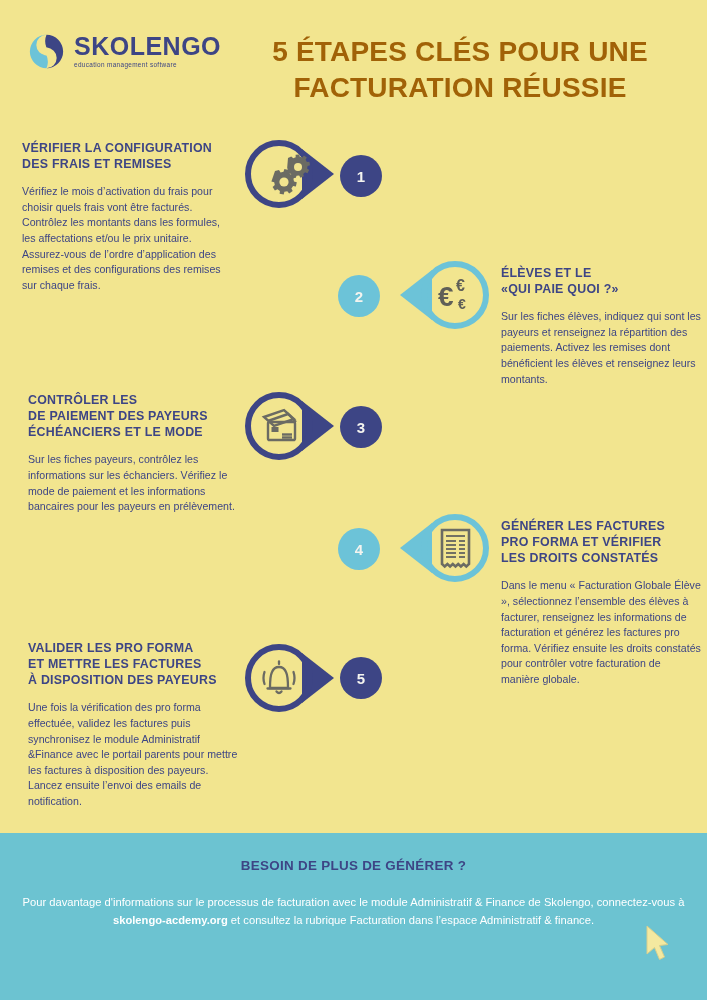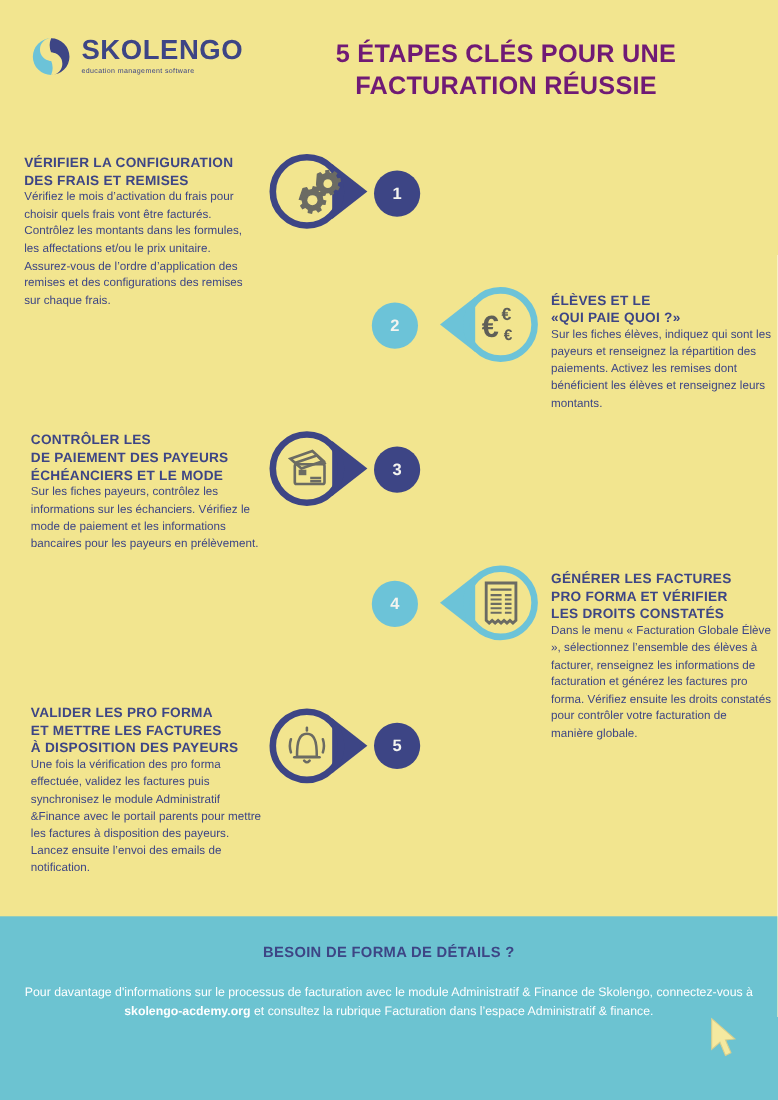--- a/index.html
+++ b/index.html
@@ -57,22 +57,22 @@
     letter-spacing: 0.35px;
     margin-top: 3px;
     line-height: 1;
   }
   .main-title {
     position: absolute;
     left: 250px;
     top: 34px;
     width: 420px;
     text-align: center;
-    color: #701a75;
-    font-size: 23px;
+    color: #a16207;
+    font-size: 28px;
     font-weight: bold;
     line-height: 1.28;
     letter-spacing: 0.2px;
   }
 
   
   .step {
     position: absolute;
   }
   .step-text {
@@ -82,21 +82,21 @@
   .step-title {
     font-size: 12.4px;
     font-weight: bold;
     line-height: 1.30;
     letter-spacing: 0.25px;
     text-transform: uppercase;
   }
   .step-body {
     font-size: 10.6px;
     line-height: 1.47;
-    margin-top: 0;
+    margin-top: 12px;
     letter-spacing: 0.02px;
   }
 
   
   .bubble {
     position: absolute;
     width: 74px;
     height: 74px;
   }
   .badge {
@@ -315,21 +315,21 @@
           <path d="M51.5 31 q2 6 0 12"></path>
           <line x1="37" y1="23" x2="37" y2="20.5"></line>
         </g>
       </svg>
     </div>
 
     <div class="badge dark" style="left:340px; top:657px;">5</div>
   </div>
 
   <div class="footer">
-    <div class="footer-title">BESOIN DE FORMA DE DÉTAILS ?</div>
+    <div class="footer-title">BESOIN DE PLUS DE GÉNÉRER ?</div>
     <div class="footer-body">
       <span>Pour davantage d'informations sur le processus de facturation avec le module Administratif &amp; Finance de Skolengo, connectez-vous à </span><b>skolengo-acdemy.org</b><span> et consultez la rubrique Facturation dans l’espace Administratif &amp; finance.</span>
     </div>
   </div>
 
   <div class="cursor">
     <svg viewBox="0 0 26 38" width="26" height="38">
       <path d="M2 1 L2 29 L9.5 22.5 L14.5 34.5 L19.5 32 L14.5 20.5 L23 19.5 Z" fill="#f4e9a0" stroke="#d8cf8c" stroke-width="1"></path>
     </svg>
   </div>

